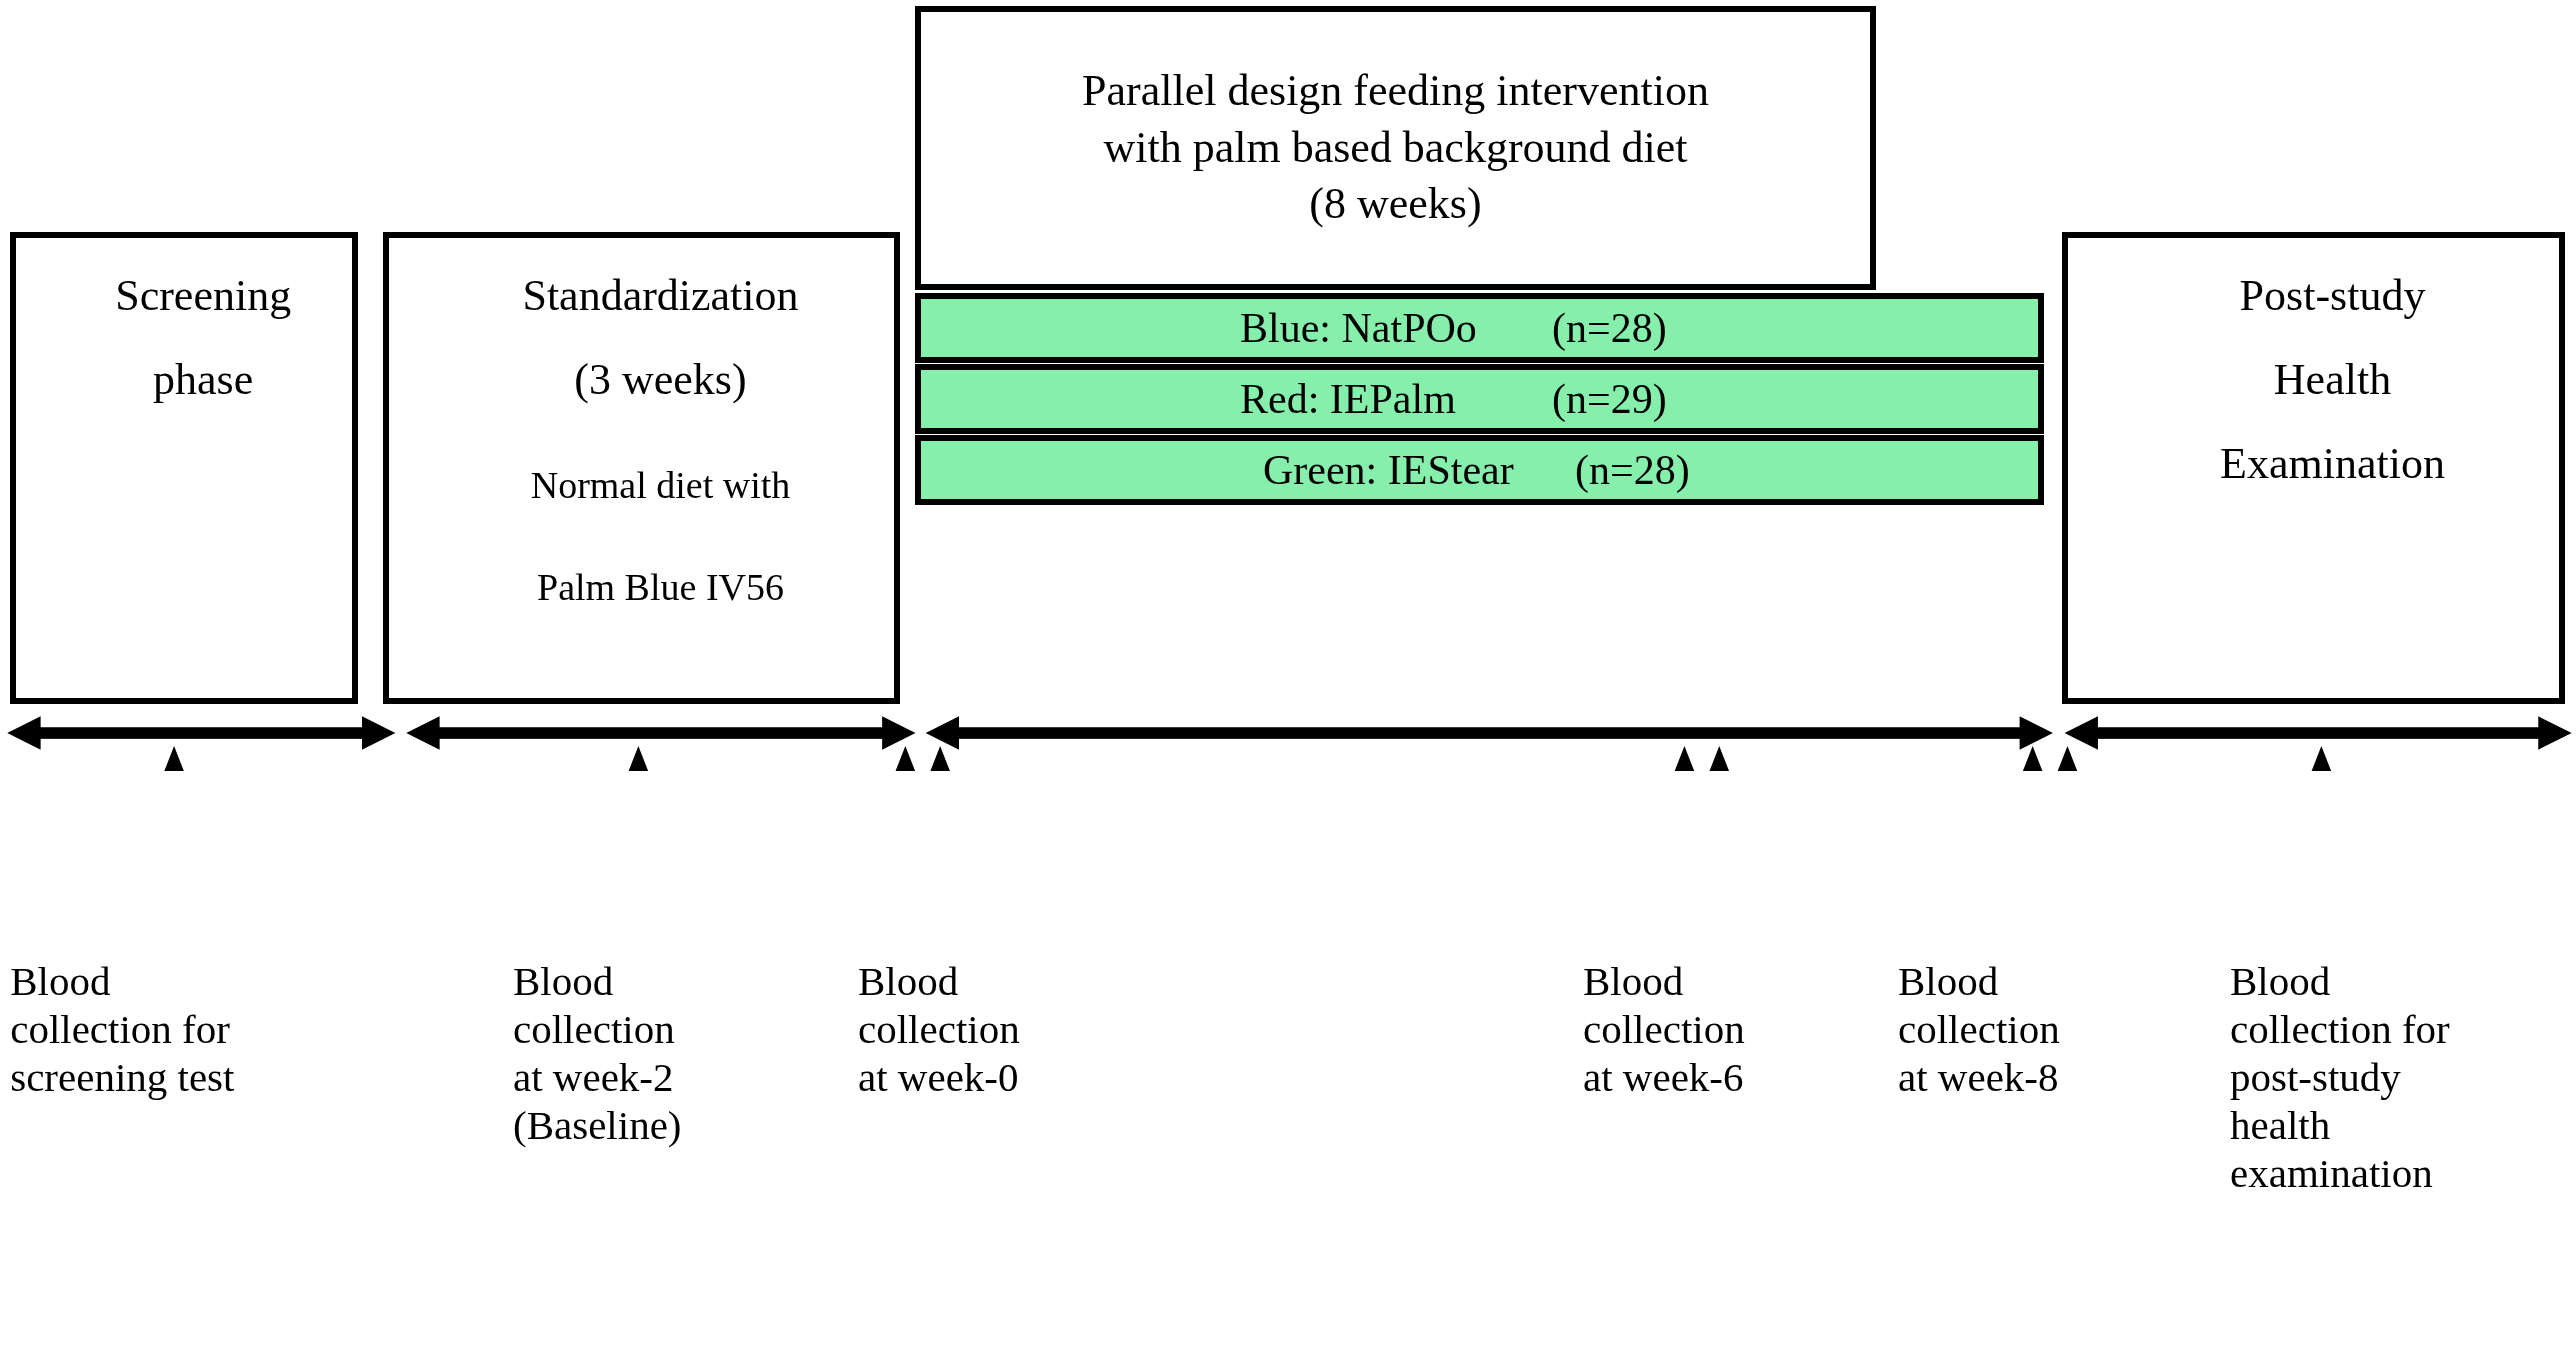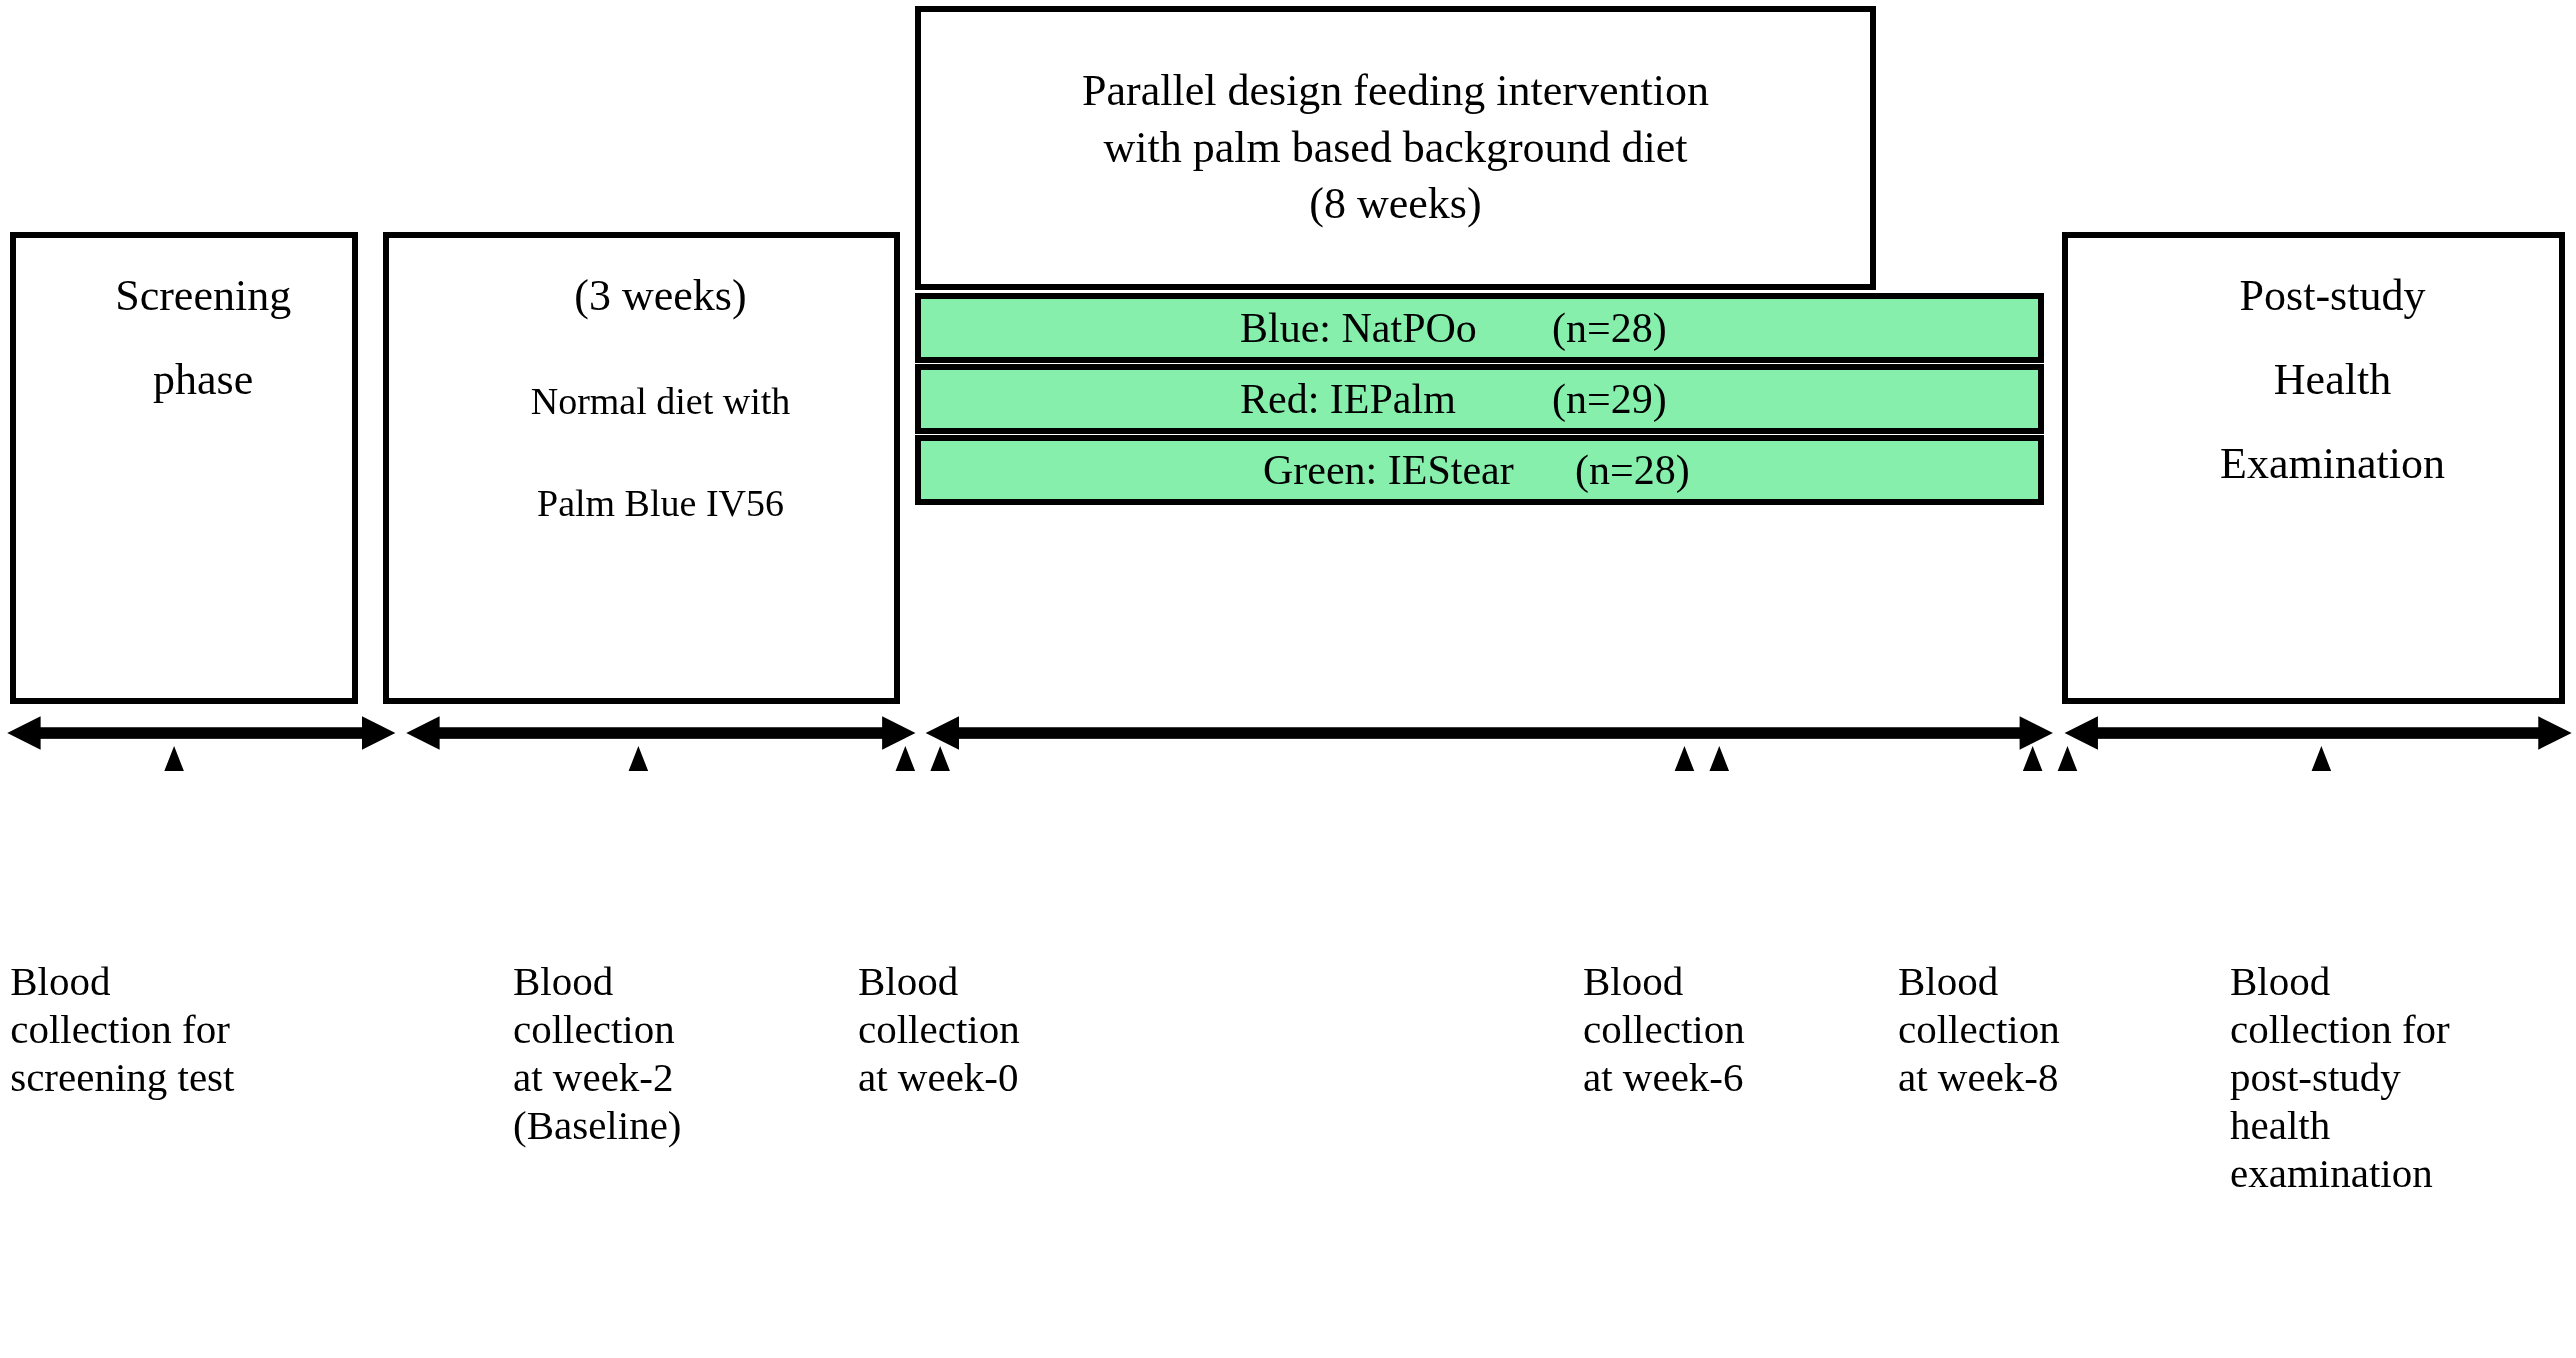--- a/index.html
+++ b/index.html
@@ -56,20 +56,21 @@
 <body>
 
 <div id="stage">
 
   <div class="box" id="screening-box">
     <div class="line phase-title">Screening</div>
     <div class="line phase-title">phase</div>
   </div>
 
   <div class="box" id="standardization-box">
+    <div class="line phase-title">Standardization</div>
     <div class="line phase-title">(3 weeks)</div>
     <div class="line phase-sub">Normal diet with</div>
     <div class="line phase-sub">Palm Blue IV56</div>
   </div>
 
   <div id="intervention-title-box">
     <div class="line">Parallel design feeding intervention</div>
     <div class="line">with palm based background diet</div>
     <div class="line">(8 weeks)</div>
   </div>

